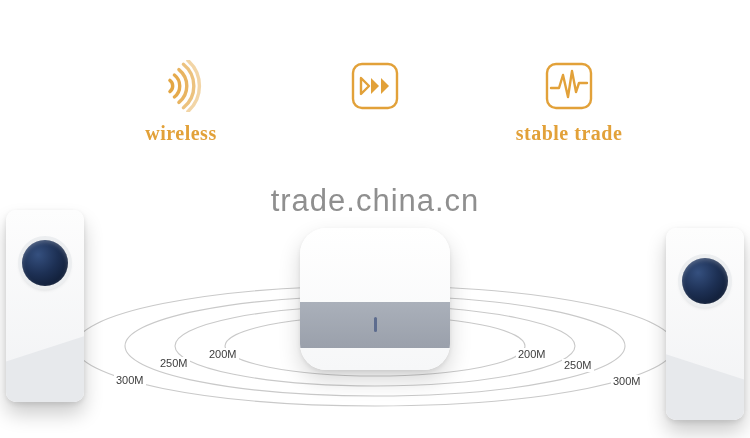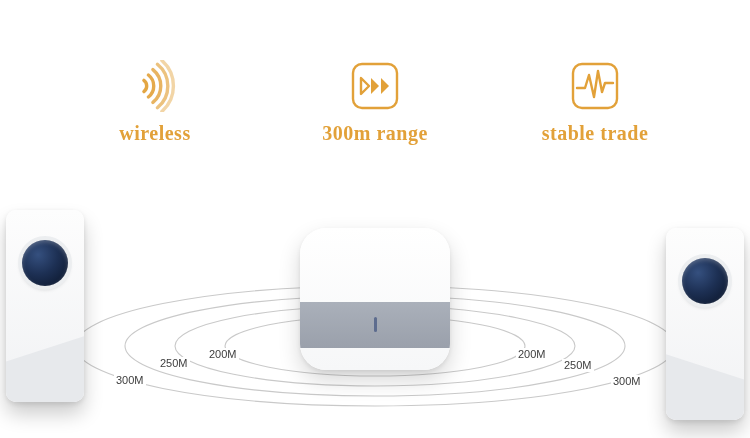--- a/index.html
+++ b/index.html
@@ -4,21 +4,21 @@
 <style>
   html,body{margin:0;padding:0;background:#fff;}
   .canvas{
     position:relative;width:750px;height:438px;background:#ffffff;overflow:hidden;
     font-family:"Liberation Sans",sans-serif;
   }
 
   
   .features{
     position:absolute;top:58px;left:0;width:100%;
-    display:flex;justify-content:center;gap:70px;z-index:6;
+    display:flex;justify-content:center;gap:44px;z-index:6;
   }
   .feature{width:150px;display:flex;flex-direction:column;align-items:center;}
   .feature .icon{height:56px;display:flex;align-items:center;justify-content:center;}
   .feature .label{
     margin-top:8px;font-family:"Liberation Serif",serif;font-weight:700;
     font-size:20px;color:#E2A139;letter-spacing:.5px;
   }
 
   
   .watermark{
@@ -93,34 +93,34 @@
 
     <div class="feature">
       <div class="icon">
         <svg width="50" height="50" viewBox="0 0 50 50">
           <rect x="3" y="3" width="44" height="44" rx="9" fill="none" stroke="#E2A139" stroke-width="2.4"></rect>
           <polygon points="11,17 19,25 11,33" fill="none" stroke="#E2A139" stroke-width="2.4" stroke-linejoin="round"></polygon>
           <polygon points="21,17 29,25 21,33" fill="#E2A139"></polygon>
           <polygon points="31,17 39,25 31,33" fill="#E2A139"></polygon>
         </svg>
       </div>
-      <div class="label">300m range</div>
     </div>
 
     <div class="feature">
       <div class="icon">
         <svg width="50" height="50" viewBox="0 0 50 50">
           <rect x="3" y="3" width="44" height="44" rx="9" fill="none" stroke="#E2A139" stroke-width="2.4"></rect>
           <polyline points="7,27 15,27 19,14 24,36 28,10 32,31 35,22 43,22" fill="none" stroke="#E2A139" stroke-width="2.4" stroke-linecap="round" stroke-linejoin="round"></polyline>
         </svg>
       </div>
       <div class="label">stable trade</div>
     </div>
   </div>
 
+  <div class="watermark">trade.china.cn</div>
 
   <svg class="rings" width="750" height="438" viewBox="0 0 750 438">
     <g fill="none" stroke="#C9C9C9" stroke-width="1.1">
       <ellipse cx="375" cy="346" rx="150" ry="30"></ellipse>
       <ellipse cx="375" cy="346" rx="200" ry="40"></ellipse>
       <ellipse cx="375" cy="346" rx="250" ry="50"></ellipse>
       <ellipse cx="375" cy="346" rx="300" ry="60"></ellipse>
     </g>
   </svg>
 

